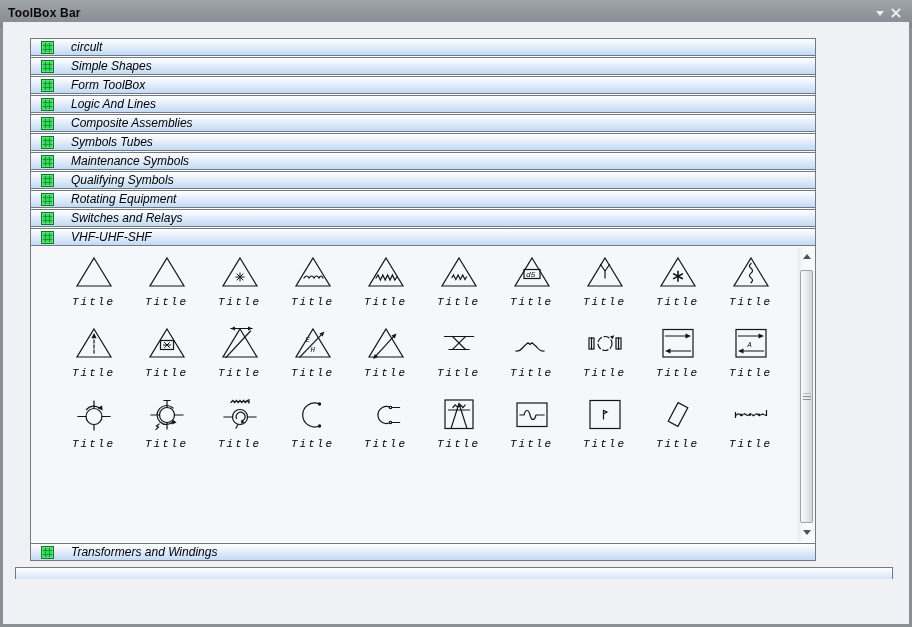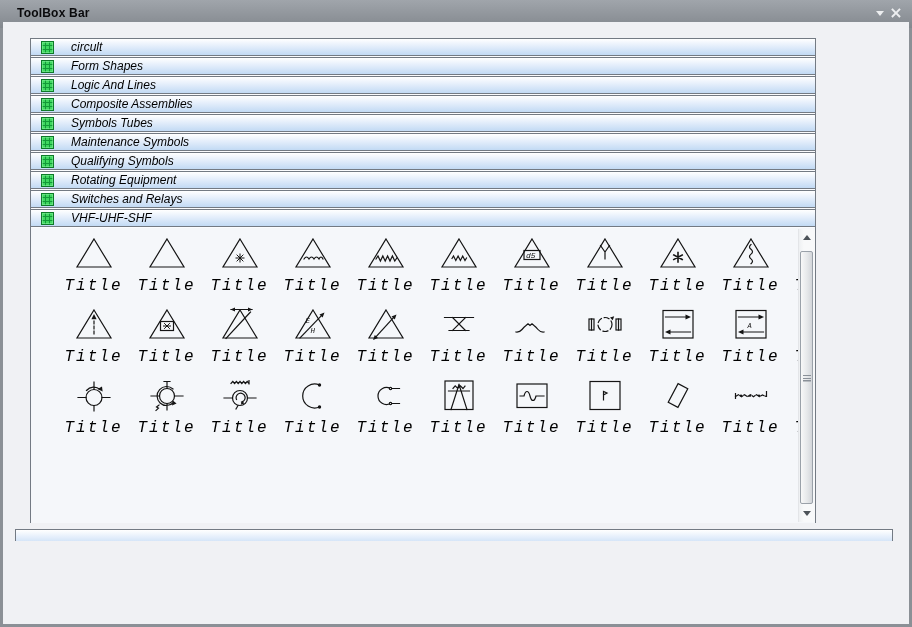--- a/index.html
+++ b/index.html
@@ -9,21 +9,21 @@
     width:912px;height:627px;
     background:var(--frame,#8b9096);
     padding:22px 3px 3px 3px;
     font-family:"Liberation Sans",sans-serif;
     outline:1px solid #5d6167;
   }
   .titlebar{
     position:absolute;top:0;left:0;right:0;height:28px;
     background:linear-gradient(180deg,var(--tb-top,#a0a5ab),var(--tb-bot,#83888e));
     display:flex;align-items:center;
-    padding:0 8px 2px 17px;
+    padding:0 8px 2px 8px;
   }
   .titlebar-title{
     font-size:12px;font-weight:bold;color:#0a0a0c;flex:1;
     letter-spacing:0.2px;
   }
   .tb-btn{
     width:16px;height:16px;display:flex;align-items:center;justify-content:center;
     cursor:default;
   }
   .chevron{
@@ -84,21 +84,21 @@
     cursor:default;
   }
   .glyph-box{
     width:40px;height:38px;
     display:flex;align-items:flex-start;justify-content:center;
   }
   .glyph-box svg{display:block;}
   .cell-label{
     margin-top:3px;
     font-family:"Liberation Mono",monospace;
-    font-size:16px;color:#000;
+    font-size:11px;color:#000;
     letter-spacing:2px;
   }
   
   .vscroll{
     position:absolute;top:1px;bottom:1px;right:0;width:17px;
     background:linear-gradient(90deg,#eef0f2,#f8f9fa 30%);
     border-left:1px solid #e3e5e8;
   }
   .sb-btn{
     position:absolute;left:0;right:0;height:17px;
@@ -155,21 +155,31 @@
             <span class="catlabel">circult</span>
           </div>
           <div class="catbar">
             <span class="caticon">
               <svg width="13" height="13" viewBox="0 0 13 13">
                 <rect x="0.5" y="0.5" width="12" height="12" fill="#3ed75f" stroke="#0d7a28"></rect>
                 <path d="M4.5,1 V12 M8.5,1 V12 M1,4.5 H12 M1,8.5 H12" stroke="#129a38" fill="none"></path>
                 <rect x="1.5" y="1.5" width="10" height="10" fill="none" stroke="#8ff2a6" stroke-dasharray="1,1"></rect>
               </svg>
             </span>
-            <span class="catlabel">Form Shapes</span>
+            <span class="catlabel">Simple Shapes</span>
+          </div>
+          <div class="catbar">
+            <span class="caticon">
+              <svg width="13" height="13" viewBox="0 0 13 13">
+                <rect x="0.5" y="0.5" width="12" height="12" fill="#3ed75f" stroke="#0d7a28"></rect>
+                <path d="M4.5,1 V12 M8.5,1 V12 M1,4.5 H12 M1,8.5 H12" stroke="#129a38" fill="none"></path>
+                <rect x="1.5" y="1.5" width="10" height="10" fill="none" stroke="#8ff2a6" stroke-dasharray="1,1"></rect>
+              </svg>
+            </span>
+            <span class="catlabel">Form ToolBox</span>
           </div>
           <div class="catbar">
             <span class="caticon">
               <svg width="13" height="13" viewBox="0 0 13 13">
                 <rect x="0.5" y="0.5" width="12" height="12" fill="#3ed75f" stroke="#0d7a28"></rect>
                 <path d="M4.5,1 V12 M8.5,1 V12 M1,4.5 H12 M1,8.5 H12" stroke="#129a38" fill="none"></path>
                 <rect x="1.5" y="1.5" width="10" height="10" fill="none" stroke="#8ff2a6" stroke-dasharray="1,1"></rect>
               </svg>
             </span>
             <span class="catlabel">Logic And Lines</span>
@@ -576,18 +586,30 @@
             <span class="arr-up"></span>
           </div>
           <div class="sb-thumb">
             <span class="sb-grip"></span>
           </div>
           <div class="sb-btn sb-down">
             <span class="arr-down"></span>
           </div>
         </div>
       </div>
+      <div id="bottom-stack">
+          <div class="catbar">
+            <span class="caticon">
+              <svg width="13" height="13" viewBox="0 0 13 13">
+                <rect x="0.5" y="0.5" width="12" height="12" fill="#3ed75f" stroke="#0d7a28"></rect>
+                <path d="M4.5,1 V12 M8.5,1 V12 M1,4.5 H12 M1,8.5 H12" stroke="#129a38" fill="none"></path>
+                <rect x="1.5" y="1.5" width="10" height="10" fill="none" stroke="#8ff2a6" stroke-dasharray="1,1"></rect>
+              </svg>
+            </span>
+            <span class="catlabel">Transformers and Windings</span>
+          </div>
+        </div>
     </div>
     <div class="clipped-bar">
       <div class="catbar" style="margin-bottom:0;"></div>
     </div>
   </div>
 </div>
 
 </body></html>

